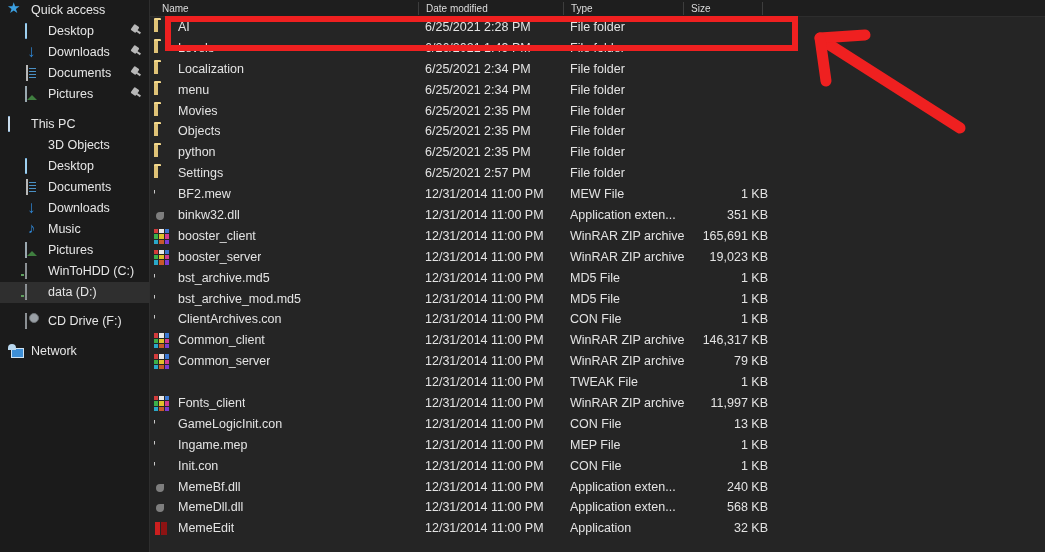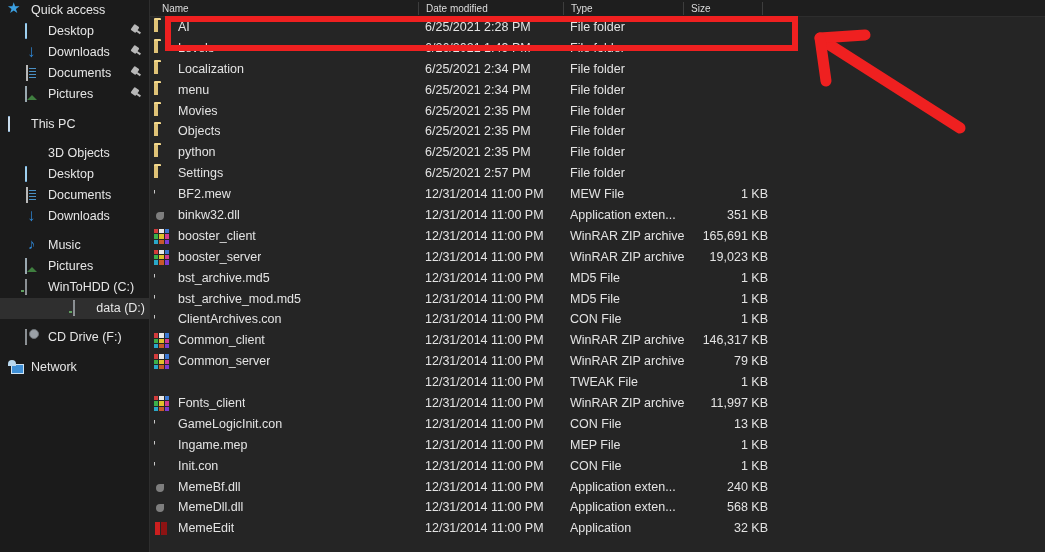--- a/index.html
+++ b/index.html
@@ -23,21 +23,21 @@
   }
   .nav-item {
     position: relative;
     display: flex; align-items: center;
     height: 21px;
     color: #e6e6e6;
     font-size: 12.5px;
     white-space: nowrap;
     padding-right: 4px;
   }
-  .nav-item.selected { background: #2f2f2f; justify-content: flex-end; }
+  .nav-item.selected { background: #2f2f2f; }
   .nav-ico {
     width: 16px; height: 16px;
     flex: 0 0 16px;
     margin-right: 7px;
     position: relative;
   }
   .nav-label { line-height: 21px; }
   .pin {
     position: absolute; right: 8px; top: 4px;
     width: 11px; height: 13px;
@@ -280,37 +280,37 @@
       </div>
       <div class="nav-item d1" style="margin-top: 0px;">
         <span class="nav-ico"><span class="si-pic"></span></span>
         <span class="nav-label">Pictures</span>
         <span class="pin"><span class="pin-ico"></span></span>
       </div>
       <div class="nav-item d0" style="margin-top: 9px;">
         <span class="nav-ico"><span class="si-pc"></span></span>
         <span class="nav-label">This PC</span>
       </div>
-      <div class="nav-item d1" style="margin-top: 8px;">
+      <div class="nav-item d1" style="margin-top: 0px;">
         <span class="nav-ico"><span class="si-cube"></span></span>
         <span class="nav-label">3D Objects</span>
       </div>
       <div class="nav-item d1" style="margin-top: 0px;">
         <span class="nav-ico"><span class="si-monitor"></span></span>
         <span class="nav-label">Desktop</span>
       </div>
       <div class="nav-item d1" style="margin-top: 0px;">
         <span class="nav-ico"><span class="si-docs"></span></span>
         <span class="nav-label">Documents</span>
       </div>
       <div class="nav-item d1" style="margin-top: 0px;">
         <span class="nav-ico"><span class="si-down"></span></span>
         <span class="nav-label">Downloads</span>
       </div>
-      <div class="nav-item d1" style="margin-top: 8px;">
+      <div class="nav-item d1" style="margin-top: 0px;">
         <span class="nav-ico"><span class="si-music"></span></span>
         <span class="nav-label">Music</span>
       </div>
       <div class="nav-item d1" style="margin-top: 0px;">
         <span class="nav-ico"><span class="si-pic"></span></span>
         <span class="nav-label">Pictures</span>
       </div>
       <div class="nav-item d1" style="margin-top: 0px;">
         <span class="nav-ico"><span class="si-drive"></span></span>
         <span class="nav-label">WinToHDD (C:)</span>

